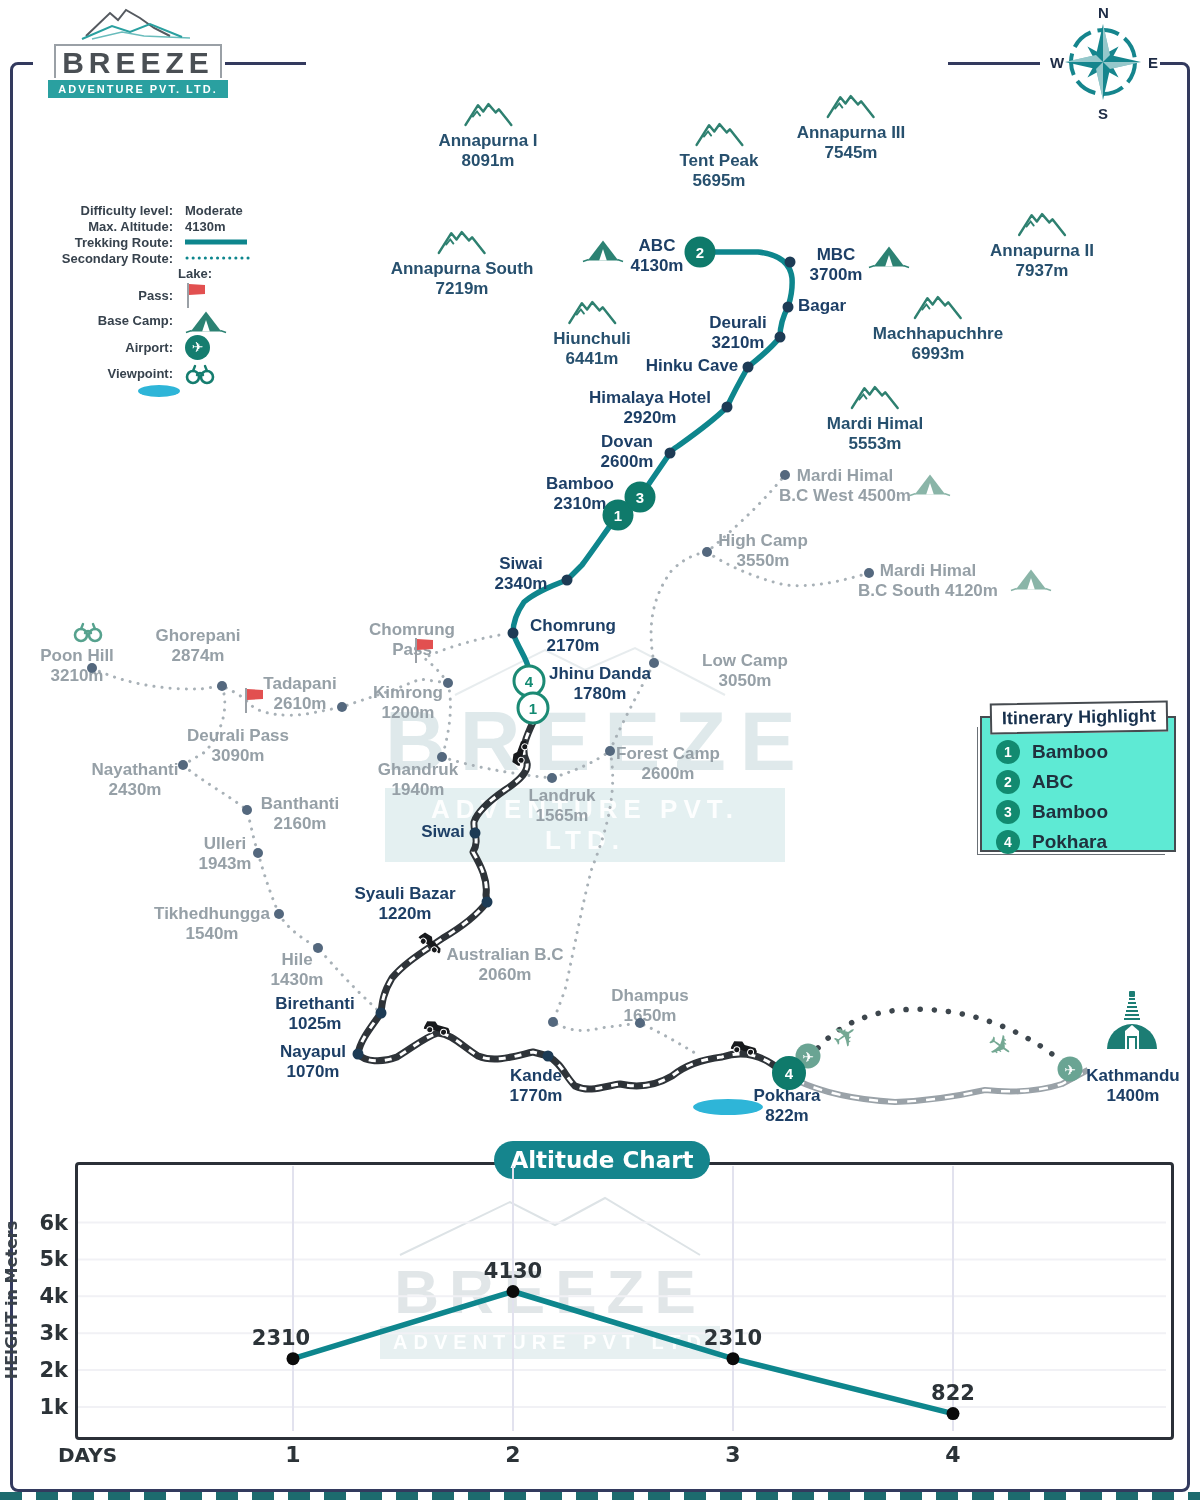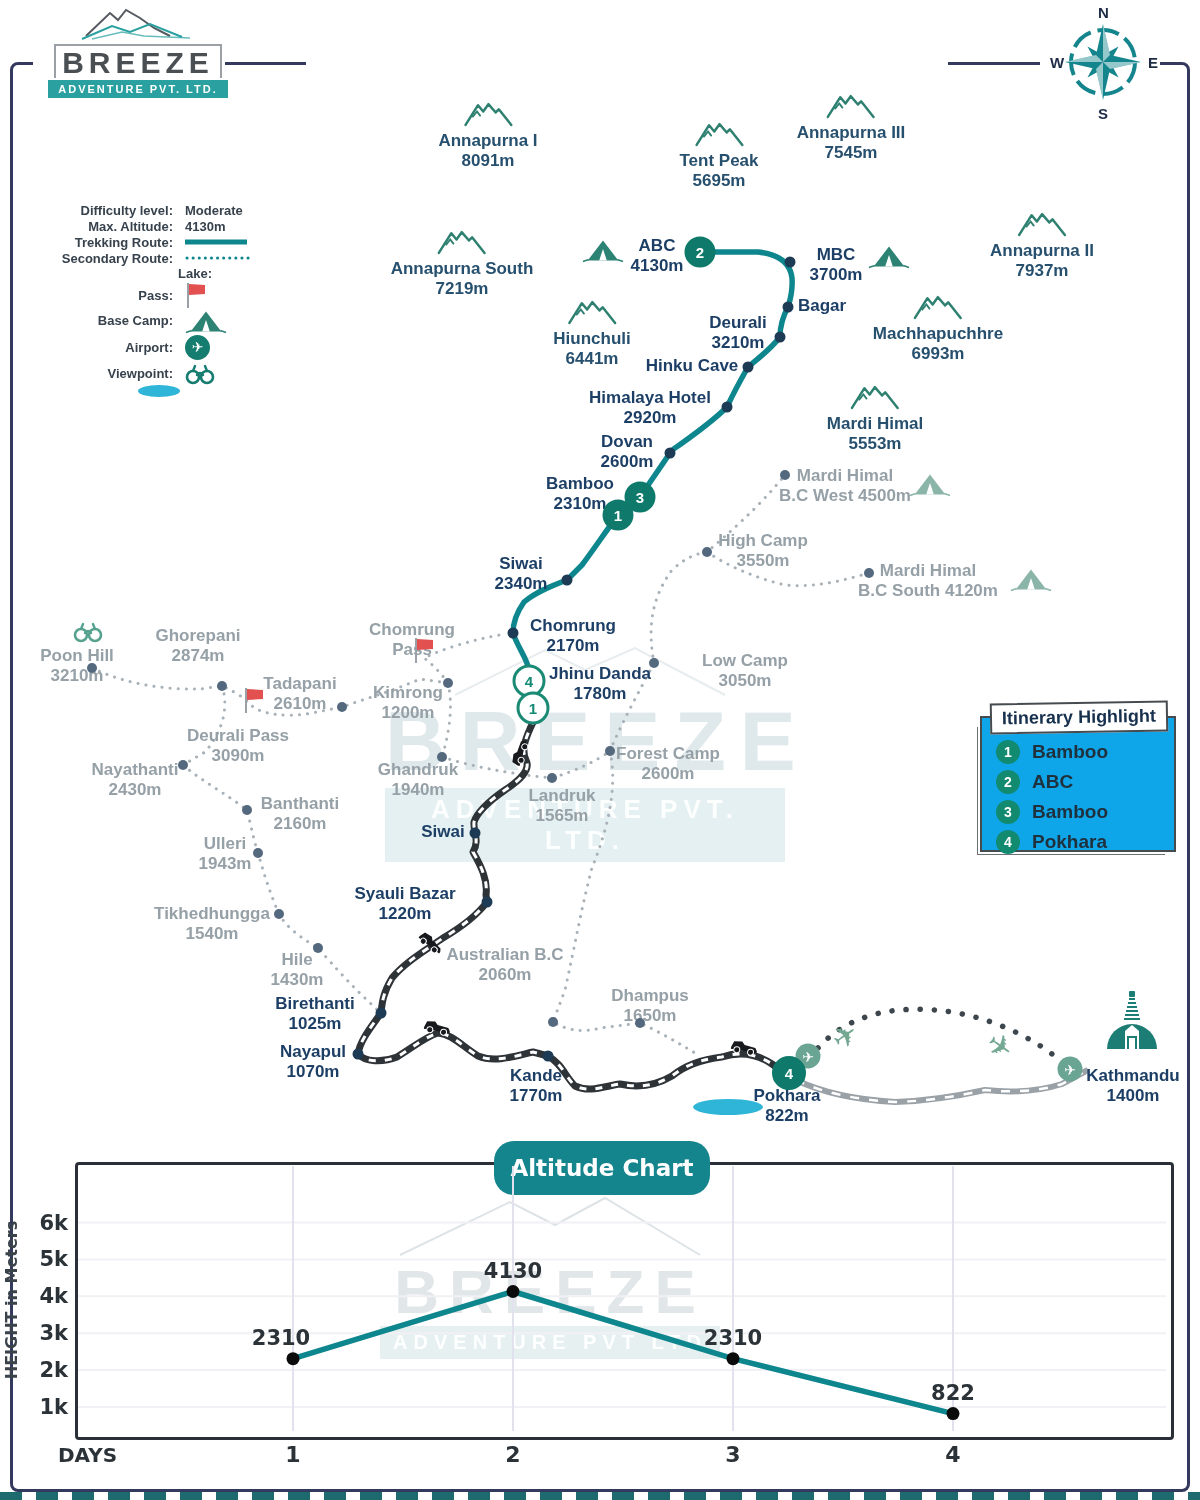--- a/index.html
+++ b/index.html
@@ -44,33 +44,33 @@
   .airportc{position:absolute;transform:translate(-50%,-50%);width:25px;height:25px;border-radius:50%;
             background:#6aa493;color:#fff;display:flex;align-items:center;justify-content:center;
             font-size:14px;z-index:9;font-family:"DejaVu Sans",sans-serif;}
   .lakeshape{position:absolute;transform:translate(-50%,-50%);width:70px;height:16px;border-radius:50%;
              background:#2eb5d8;z-index:6;}
   
   .wm{position:absolute;text-align:center;z-index:4;pointer-events:none;}
   .wm .wm1{font-weight:bold;letter-spacing:14px;color:rgba(170,198,203,.38);}
   .wm .wm2{background:rgba(178,212,214,.35);color:rgba(255,255,255,.9);font-weight:bold;letter-spacing:6px;}
   
-  .itin{position:absolute;left:980px;top:716px;width:192px;height:132px;background:#0ea5e9;
+  .itin{position:absolute;left:980px;top:716px;width:192px;height:132px;background:#5eead4;
         border:2px solid #464b50;box-shadow:-6px 6px 0 -4px #fff,-7px 7px 0 -4px #6a7076;z-index:12;}
   .itin-tab{position:absolute;left:8px;top:-16px;background:#fff;border:2px solid #464b50;
             padding:3px 10px;font-weight:bold;font-size:18px;color:#17304d;transform:rotate(-1deg);}
   .itin-items{margin-top:22px;}
   .itin-row{display:flex;align-items:center;margin:6px 0 6px 14px;}
   .itin-badge{width:24px;height:24px;border-radius:50%;background:#128a70;color:#fff;display:flex;
               align-items:center;justify-content:center;font-weight:bold;font-size:14px;flex:0 0 24px;}
   .itin-lab{margin-left:12px;font-weight:bold;font-size:19px;color:#20313e;}
   
   .chart-box{position:absolute;left:75px;top:1162px;width:1093px;height:272px;
              border:3px solid #2b3038;border-radius:4px;z-index:5;background:transparent;}
-  .chart-pill{position:absolute;left:494px;top:1141px;width:216px;height:54px;border-radius:20px;
+  .chart-pill{position:absolute;left:494px;top:1141px;width:216px;height:38px;border-radius:20px;
               background:#15858d;color:#fff;display:flex;align-items:center;justify-content:center;
               font-family:"DejaVu Sans",sans-serif;font-weight:bold;font-size:23px;z-index:6;}
   .chart-text{font-family:"DejaVu Sans",sans-serif;font-weight:bold;fill:#2c3338;}
   .ylab{position:absolute;left:2px;top:1300px;transform:rotate(-90deg) translate(-50%,0);
         transform-origin:0 0;font-family:"DejaVu Sans",sans-serif;font-weight:bold;font-size:16px;color:#3a424a;z-index:6;}
   .bottom-dash{position:absolute;left:0;right:0;top:1492px;height:8px;z-index:3;
     background:repeating-linear-gradient(90deg,#1d6b6e 0 22px,transparent 22px 36px);}
   svg text{font-family:"DejaVu Sans",sans-serif;}
 </style>
 </head>

